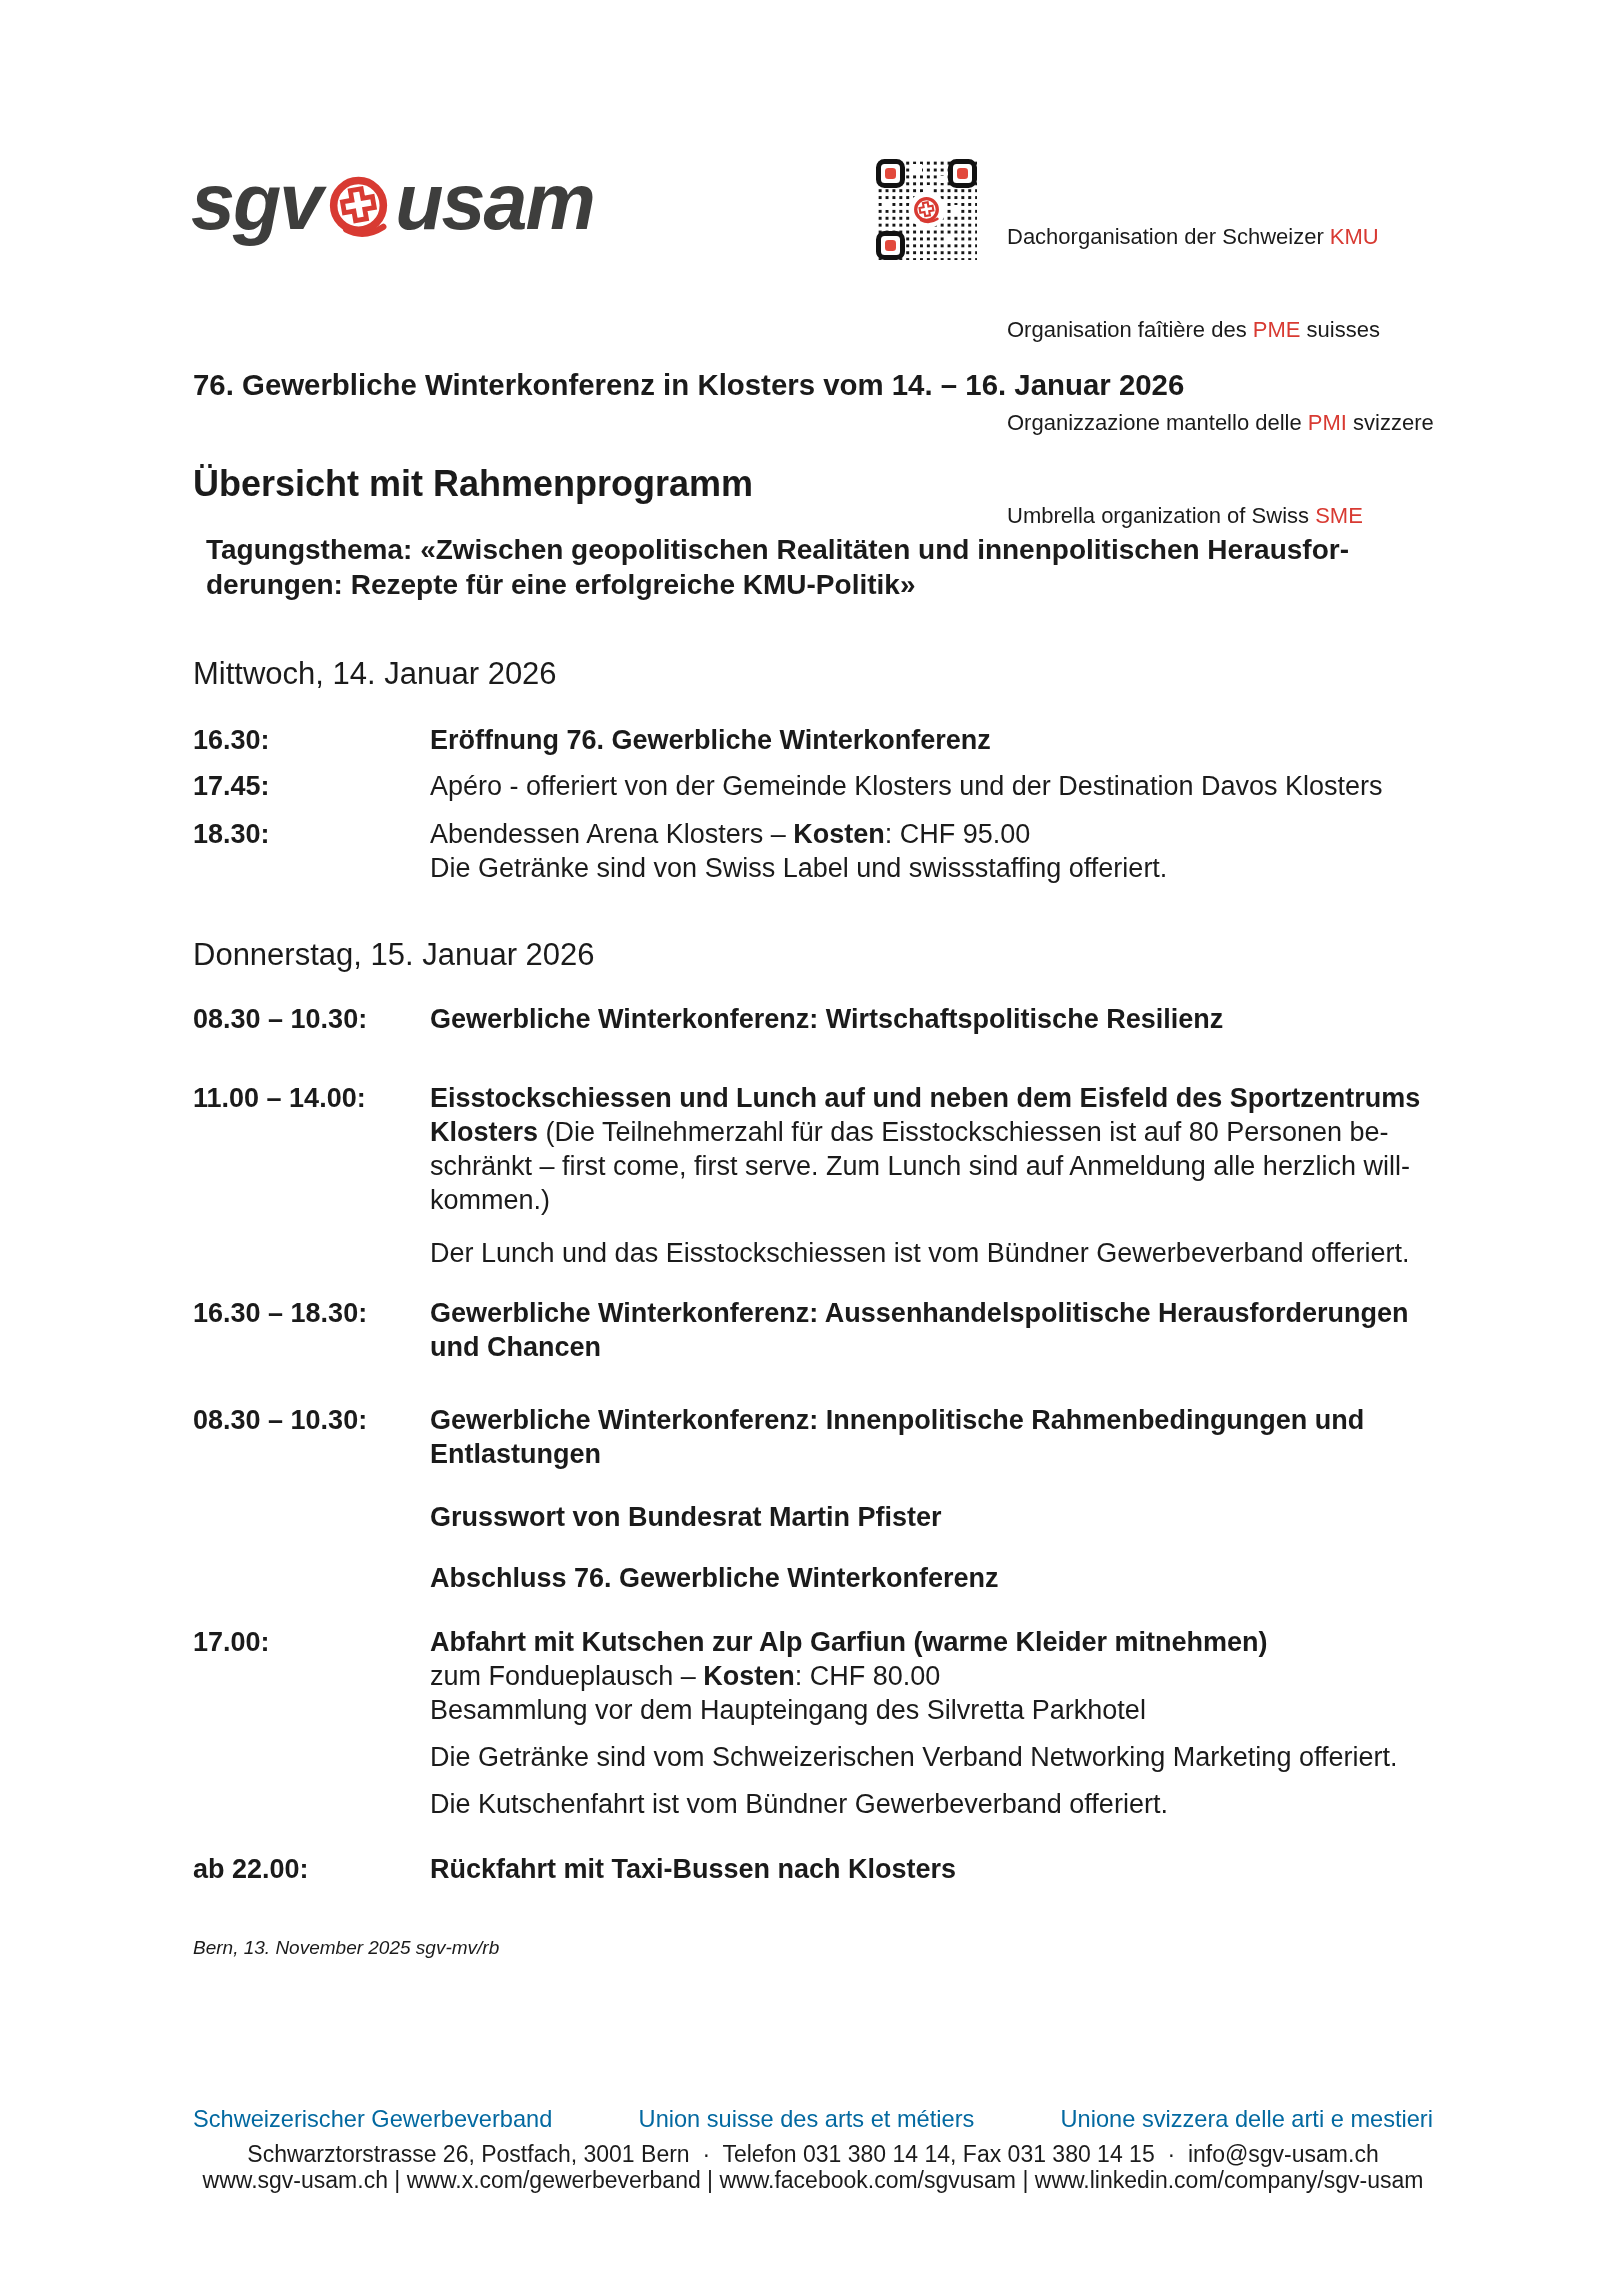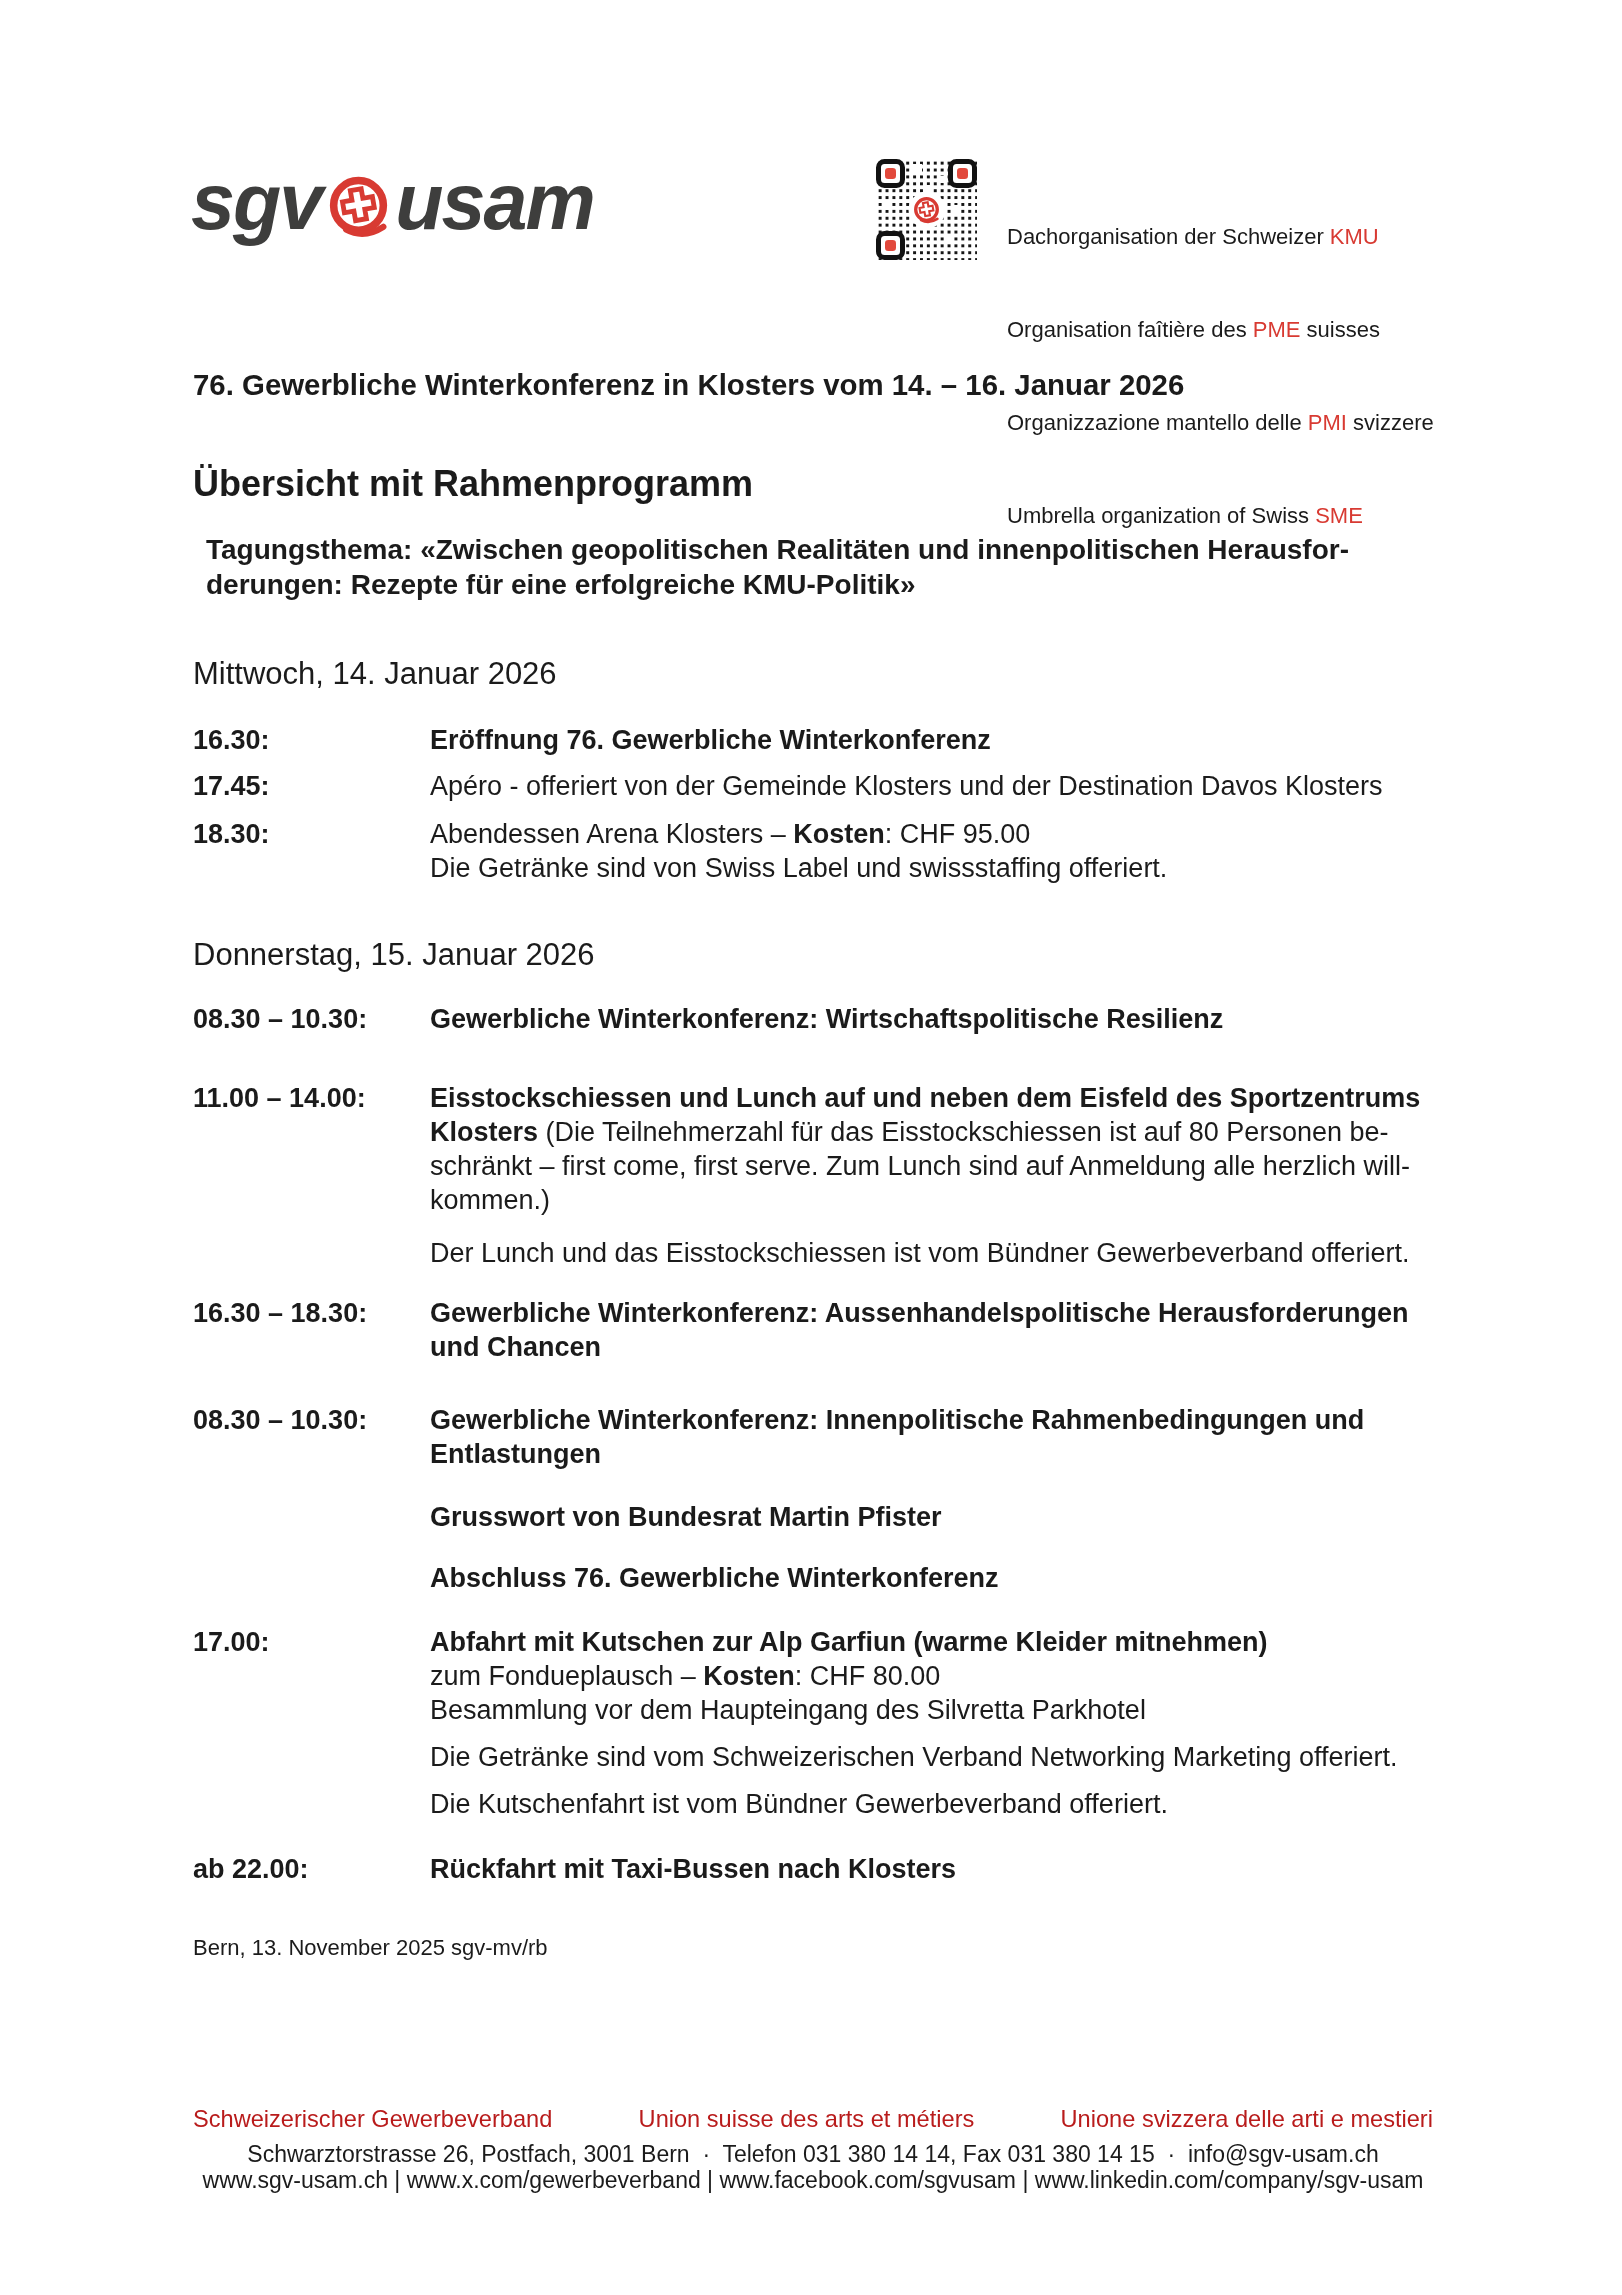--- a/index.html
+++ b/index.html
@@ -44,25 +44,25 @@
   .theme{margin:28px 13px 0;font-size:28px;line-height:35px;font-weight:bold;white-space:pre;}
   section{display:block;}
   .sec-mi{margin-top:54px;}
   .sec-do{margin-top:52px;}
   .sec-fr{margin-top:35px;}
   .day{margin:0;font-size:31px;line-height:35px;font-weight:normal;white-space:pre;}
   .row{display:flex;align-items:flex-start;}
   .time{flex:none;width:237px;font-weight:bold;font-size:27px;line-height:34px;white-space:pre;}
   .desc{flex:1;font-size:27px;line-height:34px;}
   .dl{white-space:pre;}
-  .closing{margin-top:45px;font-size:22px;line-height:34px;white-space:pre;}
+  .closing{margin-top:45px;font-size:19px;line-height:34px;white-space:pre;font-style:italic;}
 
   
   .footer{position:absolute;left:193px;right:189px;top:2106px;}
-  .f-orgs{display:flex;justify-content:space-between;font-size:23.6px;line-height:26px;color:#b91c1c;white-space:pre;}
+  .f-orgs{display:flex;justify-content:space-between;font-size:23.6px;line-height:26px;color:#0369a1;white-space:pre;}
   .f-addr{margin-top:9.2px;text-align:center;font-size:23px;line-height:26px;white-space:pre;}
   .f-links{margin-top:0;text-align:center;font-size:23px;line-height:26px;white-space:pre;}
 </style>
 </head>
 <body>
 
 <svg width="0" height="0" style="position:absolute">
   <defs>
     <g id="sgvmark">
       <circle cx="50" cy="50" r="36" fill="none" stroke="#d83a32" stroke-width="11"></circle>

